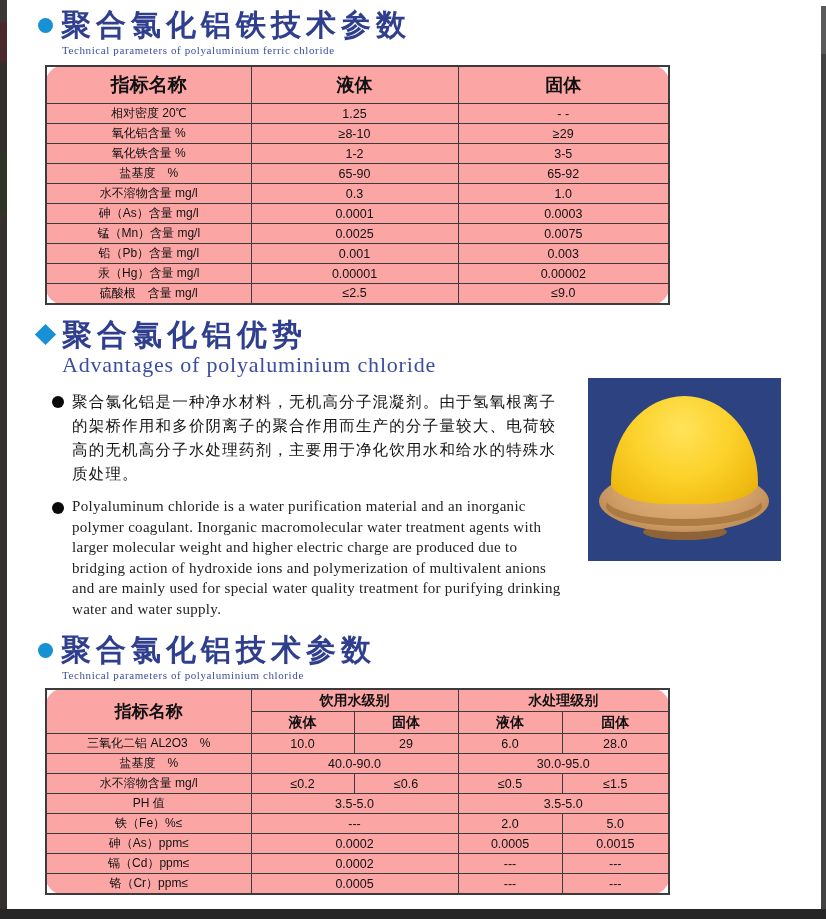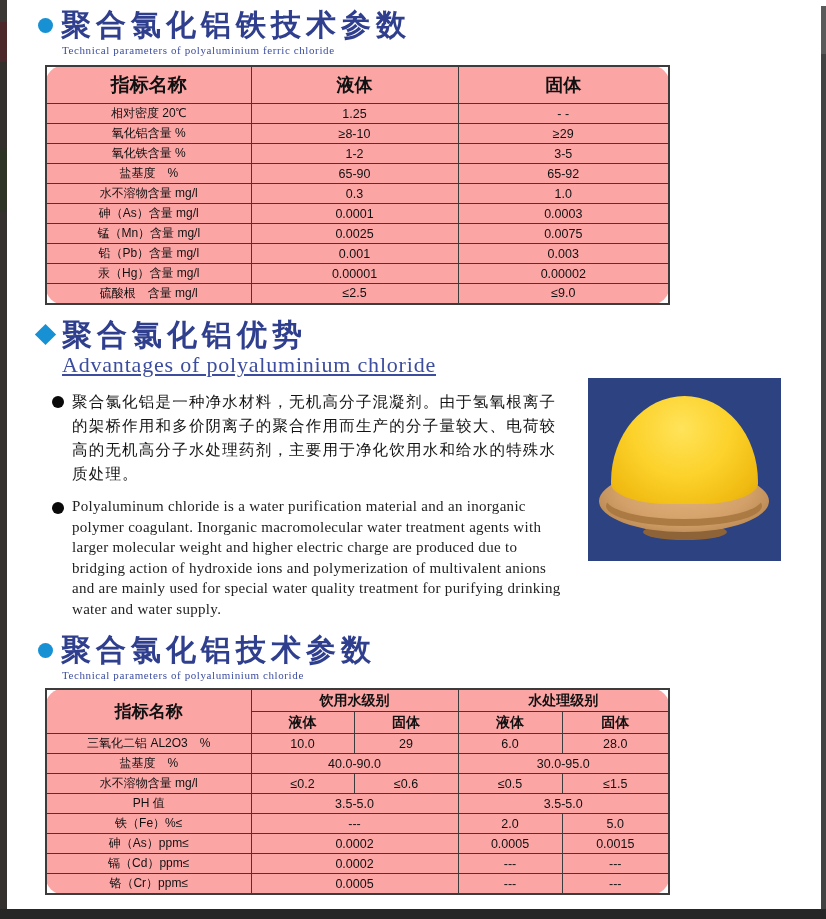--- a/index.html
+++ b/index.html
@@ -29,21 +29,21 @@
   
   .h-row{display:flex;align-items:center;margin-left:31px;}
   .bullet-circle{width:15px;height:15px;border-radius:50%;background:var(--accent);
     flex:0 0 15px;margin-right:8px;}
   .bullet-diamond{width:15px;height:15px;background:var(--accent);transform:rotate(45deg);
     flex:0 0 15px;margin-right:9px;}
   .h-zh{font-family:"Liberation Serif",serif;font-weight:600;color:var(--navy);
     font-size:30px;letter-spacing:5px;line-height:1.15;white-space:nowrap;}
   .sub-en{font-family:"Liberation Serif",serif;color:var(--navy-light);
     font-size:11px;letter-spacing:0.6px;margin:1px 0 0 55px;}
-  .sub-en.big{font-size:22px;letter-spacing:0.8px;margin-top:0;text-decoration:underline;}
+  .sub-en.big{font-size:22px;letter-spacing:0.8px;margin-top:0;}
 
   
   table{border-collapse:collapse;table-layout:fixed;width:623px;margin-left:38px;
     background:#fca5a5;color:#111;border-radius:20px;}
   th,td{border:1px solid var(--border);text-align:center;vertical-align:middle;
     font-size:12.5px;padding:0 2px;overflow:hidden;white-space:nowrap;}
   table.t1{margin-top:9px;border:2px solid var(--border);}
   table.t2{margin-top:7px;border:2px solid var(--border);}
   .t1 thead th{height:38px;font-size:18px;font-weight:bold;}
   .t1 thead th:first-child{font-size:19px;}

